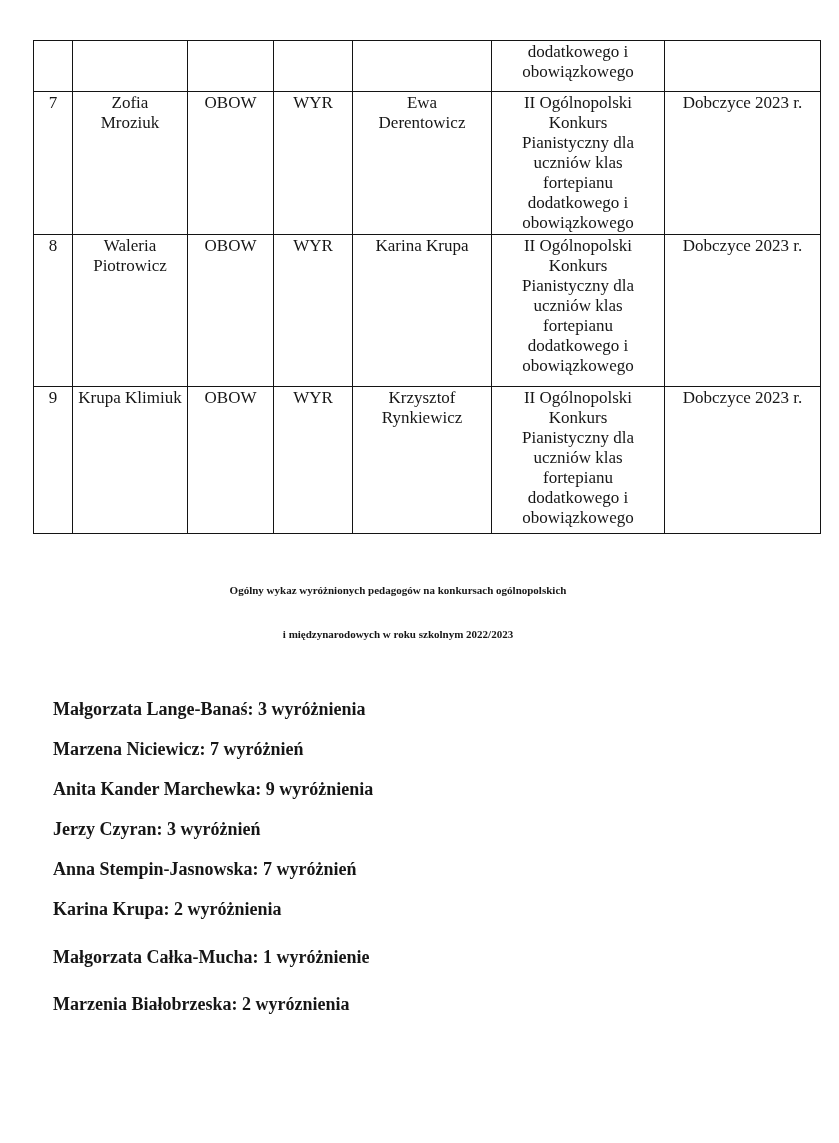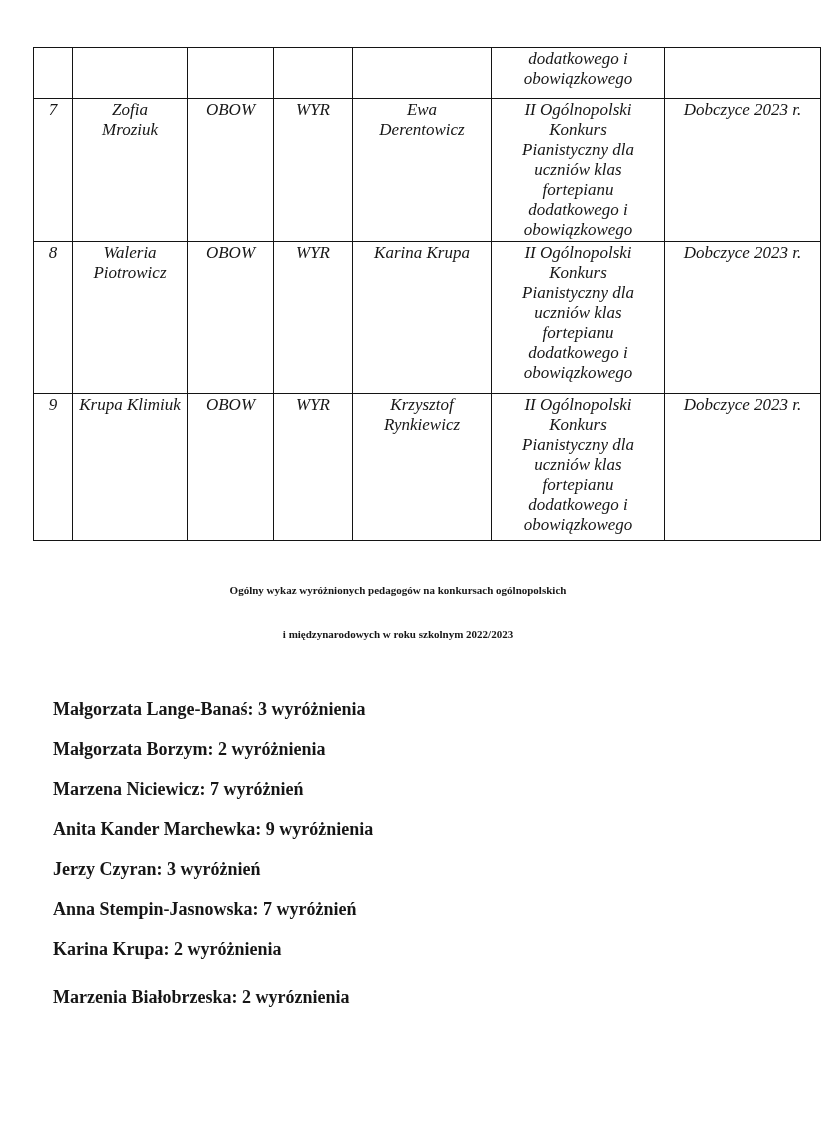--- a/index.html
+++ b/index.html
@@ -6,23 +6,23 @@
   #page{
     position:relative;
     width:839px;height:1143px;
     background:#ffffff;
     color:#161616;
     font-family:"Liberation Serif","DejaVu Serif",serif;
     overflow:hidden;
   }
   
   table.doc{
-    position:absolute;left:33px;top:47px;
+    position:absolute;left:33px;top:40px;
     width:787px;
-    border-collapse:collapse;table-layout:fixed;font-style:italic;
+    border-collapse:collapse;table-layout:fixed;
   }
   table.doc td{
     border:1px solid #141414;
     vertical-align:top;
     text-align:center;
     font-size:17px;
     line-height:20px;
     padding:1px 3px;
     white-space:pre-line;
     overflow:hidden;
@@ -129,22 +129,22 @@
     </tbody>
   </table>
 
   <div class="titles">
     <p>Ogólny wykaz wyróżnionych pedagogów na konkursach ogólnopolskich</p>
     <p>i międzynarodowych w roku szkolnym 2022/2023</p>
   </div>
 
   <div class="summary">
     <p>Małgorzata Lange-Banaś: 3 wyróżnienia</p>
-    <p>Małgorzata Borzym: 2 wyróżnienia</p>
     <p>Marzena Niciewicz: 7 wyróżnień</p>
     <p>Anita Kander Marchewka: 9 wyróżnienia</p>
     <p>Jerzy Czyran: 3 wyróżnień</p>
     <p>Anna Stempin-Jasnowska: 7 wyróżnień</p>
     <p class="gap-lg">Karina Krupa: 2 wyróżnienia</p>
+    <p class="gap-md">Małgorzata Całka-Mucha: 1 wyróżnienie</p>
     <p>Marzenia Białobrzeska: 2 wyróznienia</p>
   </div>
 
 </div>
 
 </body></html>

